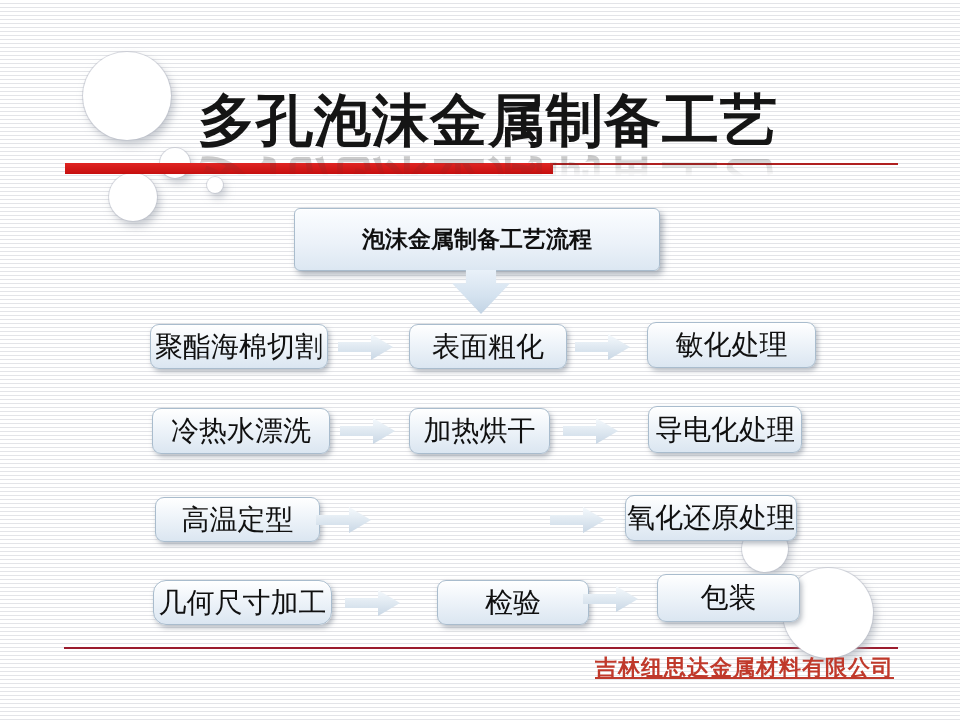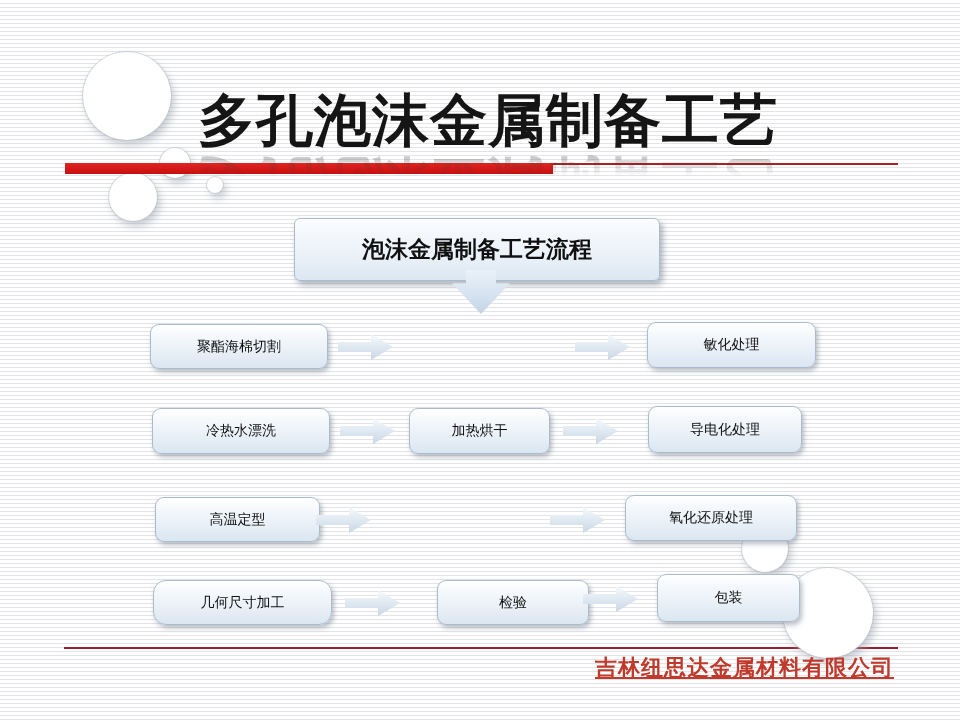--- a/index.html
+++ b/index.html
@@ -44,27 +44,26 @@
     background:linear-gradient(180deg,#e02522,#c60f0f);}
   .red-thinline{position:absolute;left:553px;top:163px;width:345px;height:2px;background:#b02020;z-index:2;}
   .footer-line{position:absolute;left:64px;top:647px;width:834px;height:2px;background:#9b1c2e;z-index:1;}
   
   .fbox{
     position:absolute;border-radius:9px;border:1px solid #a9bccd;
     background:linear-gradient(180deg,#ffffff 0%,#f0f5fa 40%,#dbe6f1 100%);
     box-shadow:2px 3px 5px rgba(115,125,140,.5), inset 0 1px 0 #ffffff;
     display:flex;align-items:center;justify-content:center;
     font-family:"Liberation Serif","DejaVu Serif",serif;
-    font-size:14px;color:#101010;z-index:3;white-space:nowrap;
+    font-size:28px;color:#101010;z-index:3;white-space:nowrap;
   }
   .fbox-header{
     font-size:23px;font-weight:bold;border-radius:6px;
     background:linear-gradient(180deg,#fbfdff 0%,#ecf2f9 55%,#dce7f2 100%);
     box-shadow:3px 4px 6px rgba(110,120,135,.55), inset 0 1px 0 #ffffff;
-    margin-top:10px;
   }
   
   .harrow{
     position:absolute;width:55px;height:26px;z-index:3;
     background:linear-gradient(180deg,#f6fafd 0%,#dde7f0 55%,#c9d7e5 100%);
     clip-path:polygon(0 31%,60% 31%,60% 0,100% 50%,60% 100%,60% 69%,0 69%);
     filter:drop-shadow(0 0 1px #9fafc0) drop-shadow(2px 2px 2px rgba(130,140,155,.45));
   }
   .darrow{
     position:absolute;left:452px;top:270px;width:58px;height:44px;z-index:3;
@@ -95,20 +94,21 @@
   <div class="title">多孔泡沫金属制备工艺</div>
   <div class="title-reflection-clip">
     <div class="flip">多孔泡沫金属制备工艺</div>
   </div>
 
   <div class="fbox fbox-header" style="left:294px;top:208px;width:364px;height:61px;">泡沫金属制备工艺流程</div>
   <div class="darrow"></div>
 
   <div class="fbox" style="left:150px;top:324px;width:176px;height:43px;">聚酯海棉切割</div>
   <div class="harrow" style="left:338px;top:334px;"></div>
+  <div class="fbox" style="left:409px;top:324px;width:156px;height:43px;">表面粗化</div>
   <div class="harrow" style="left:575px;top:334px;"></div>
   <div class="fbox" style="left:152px;top:408px;width:176px;height:44px;">冷热水漂洗</div>
 
   <div class="fbox" style="left:647px;top:322px;width:167px;height:44px;">敏化处理</div>
   <div class="harrow" style="left:340px;top:418px;"></div>
   <div class="fbox" style="left:409px;top:408px;width:139px;height:44px;">加热烘干</div>
   <div class="harrow" style="left:563px;top:418px;"></div>
   <div class="fbox" style="left:648px;top:406px;width:152px;height:45px;">导电化处理</div>
 
   <div class="fbox" style="left:155px;top:497px;width:163px;height:43px;">高温定型</div>

